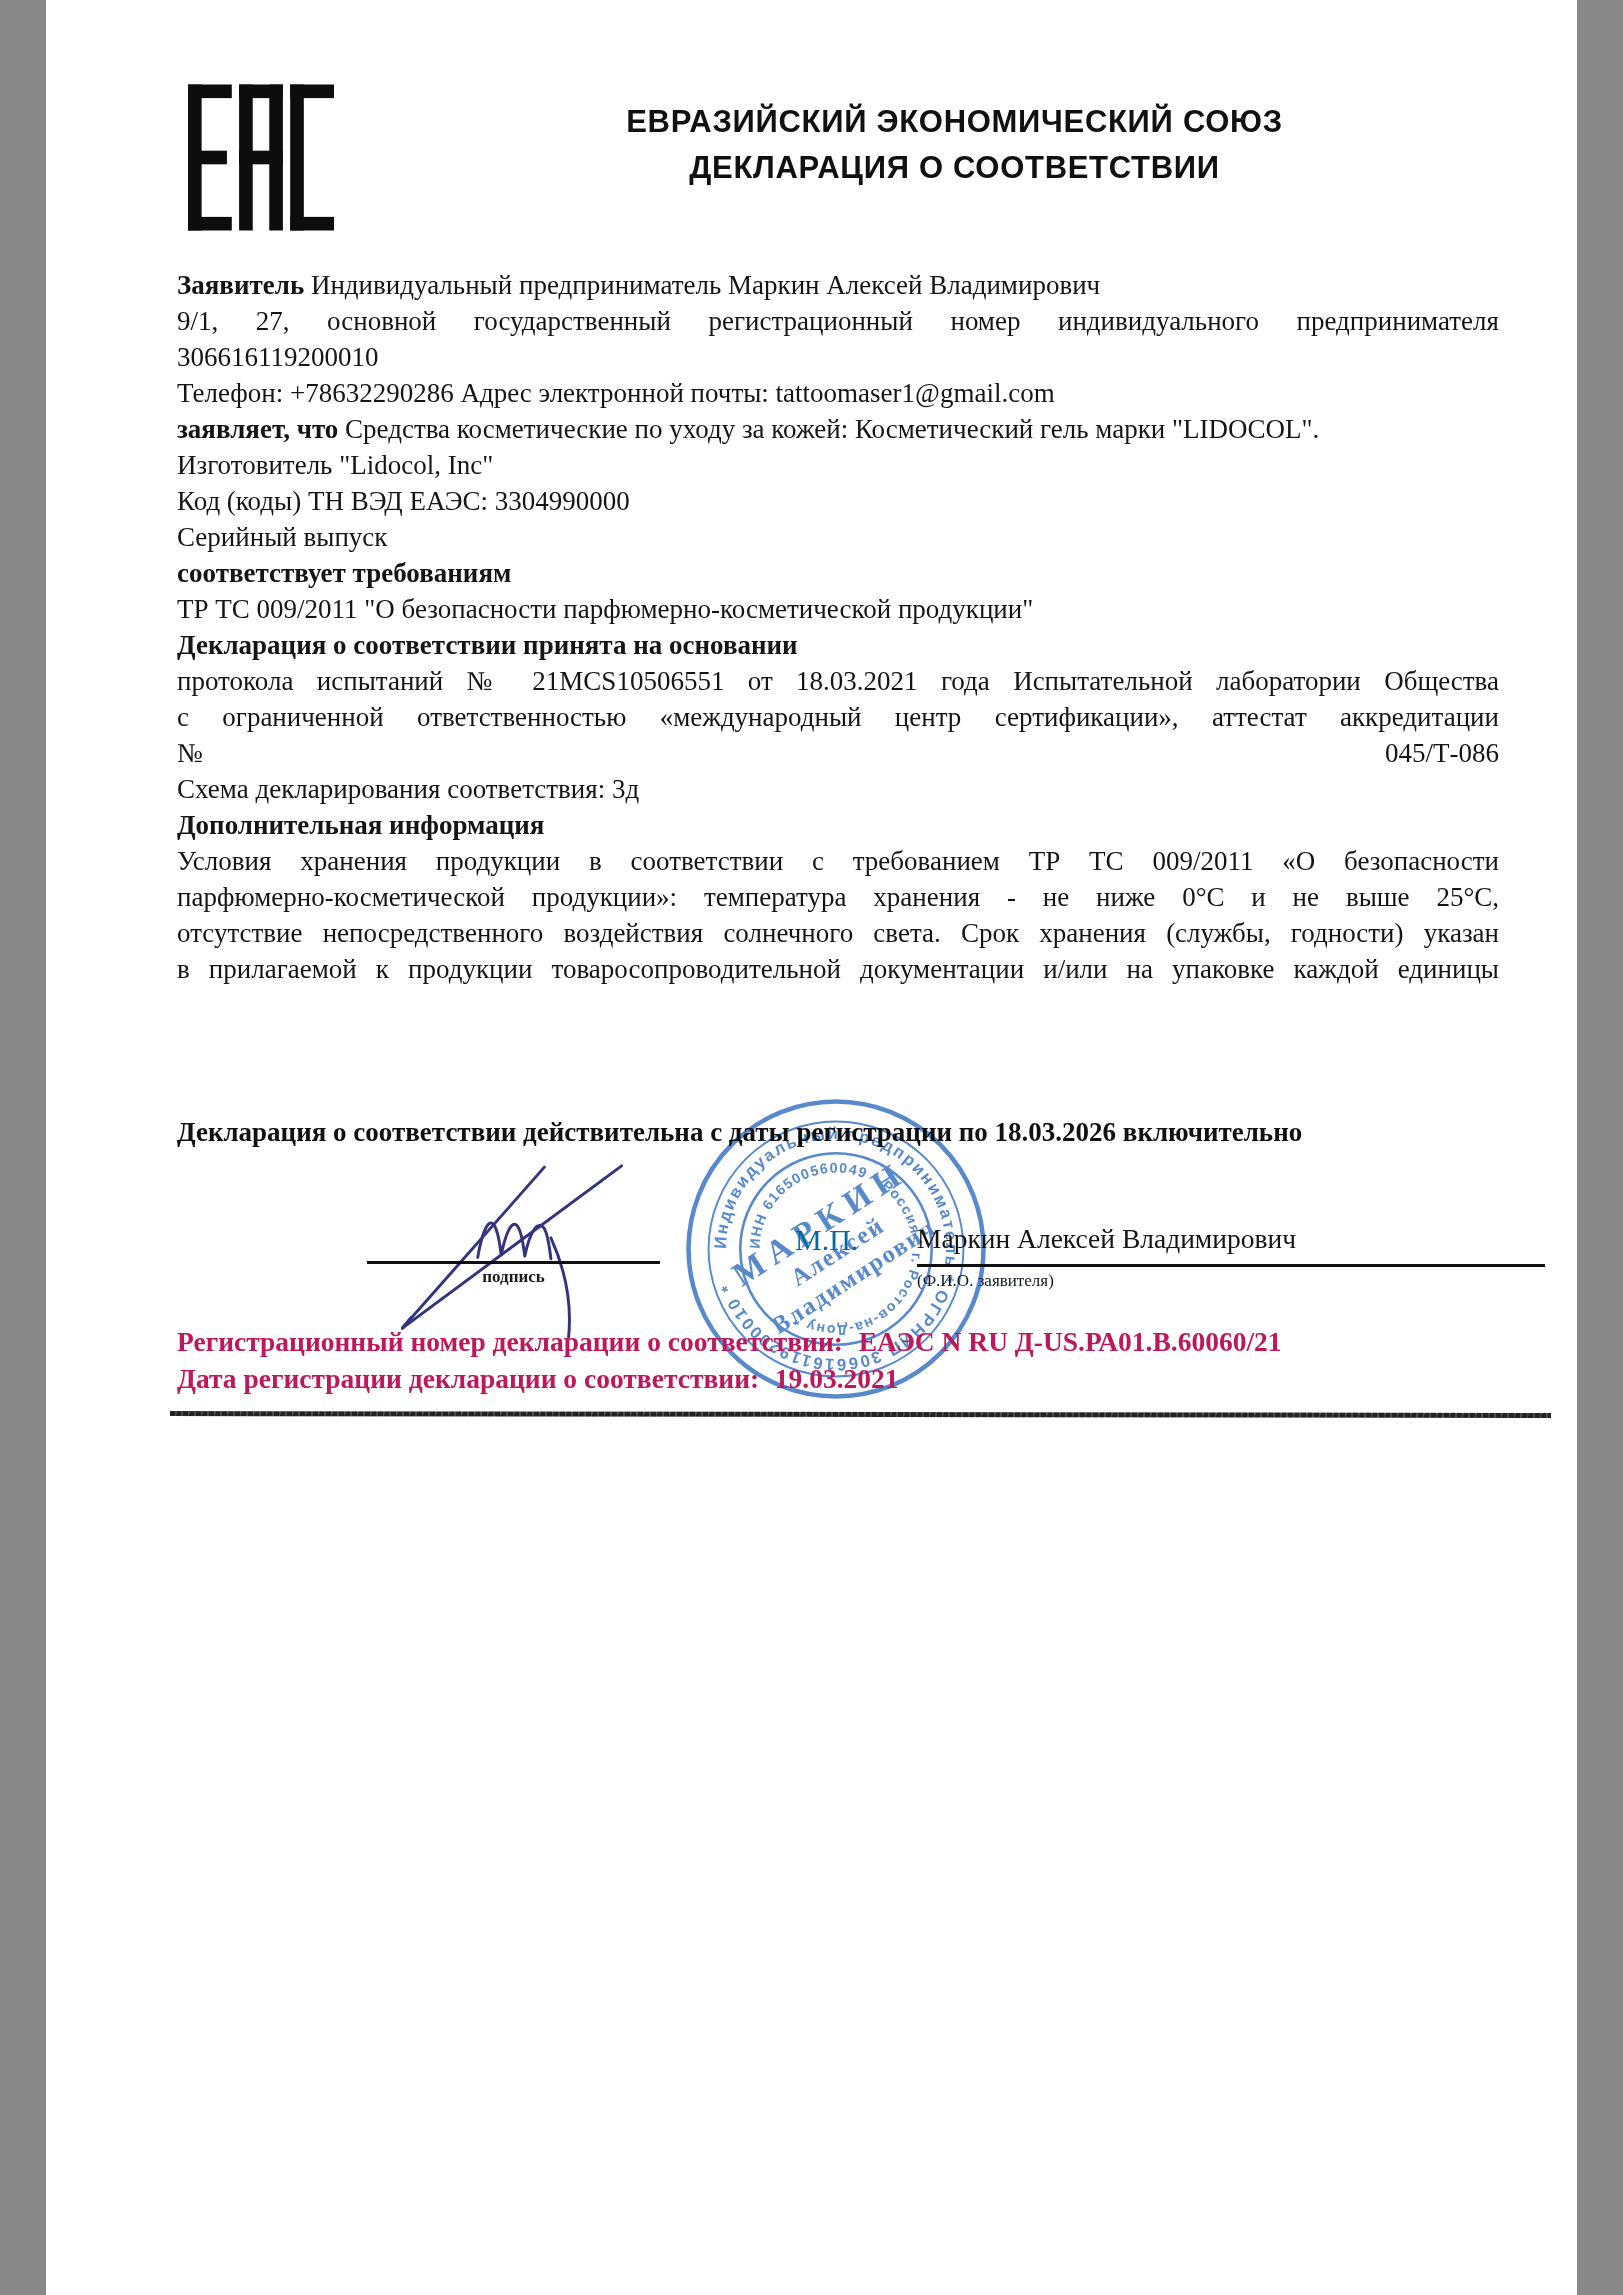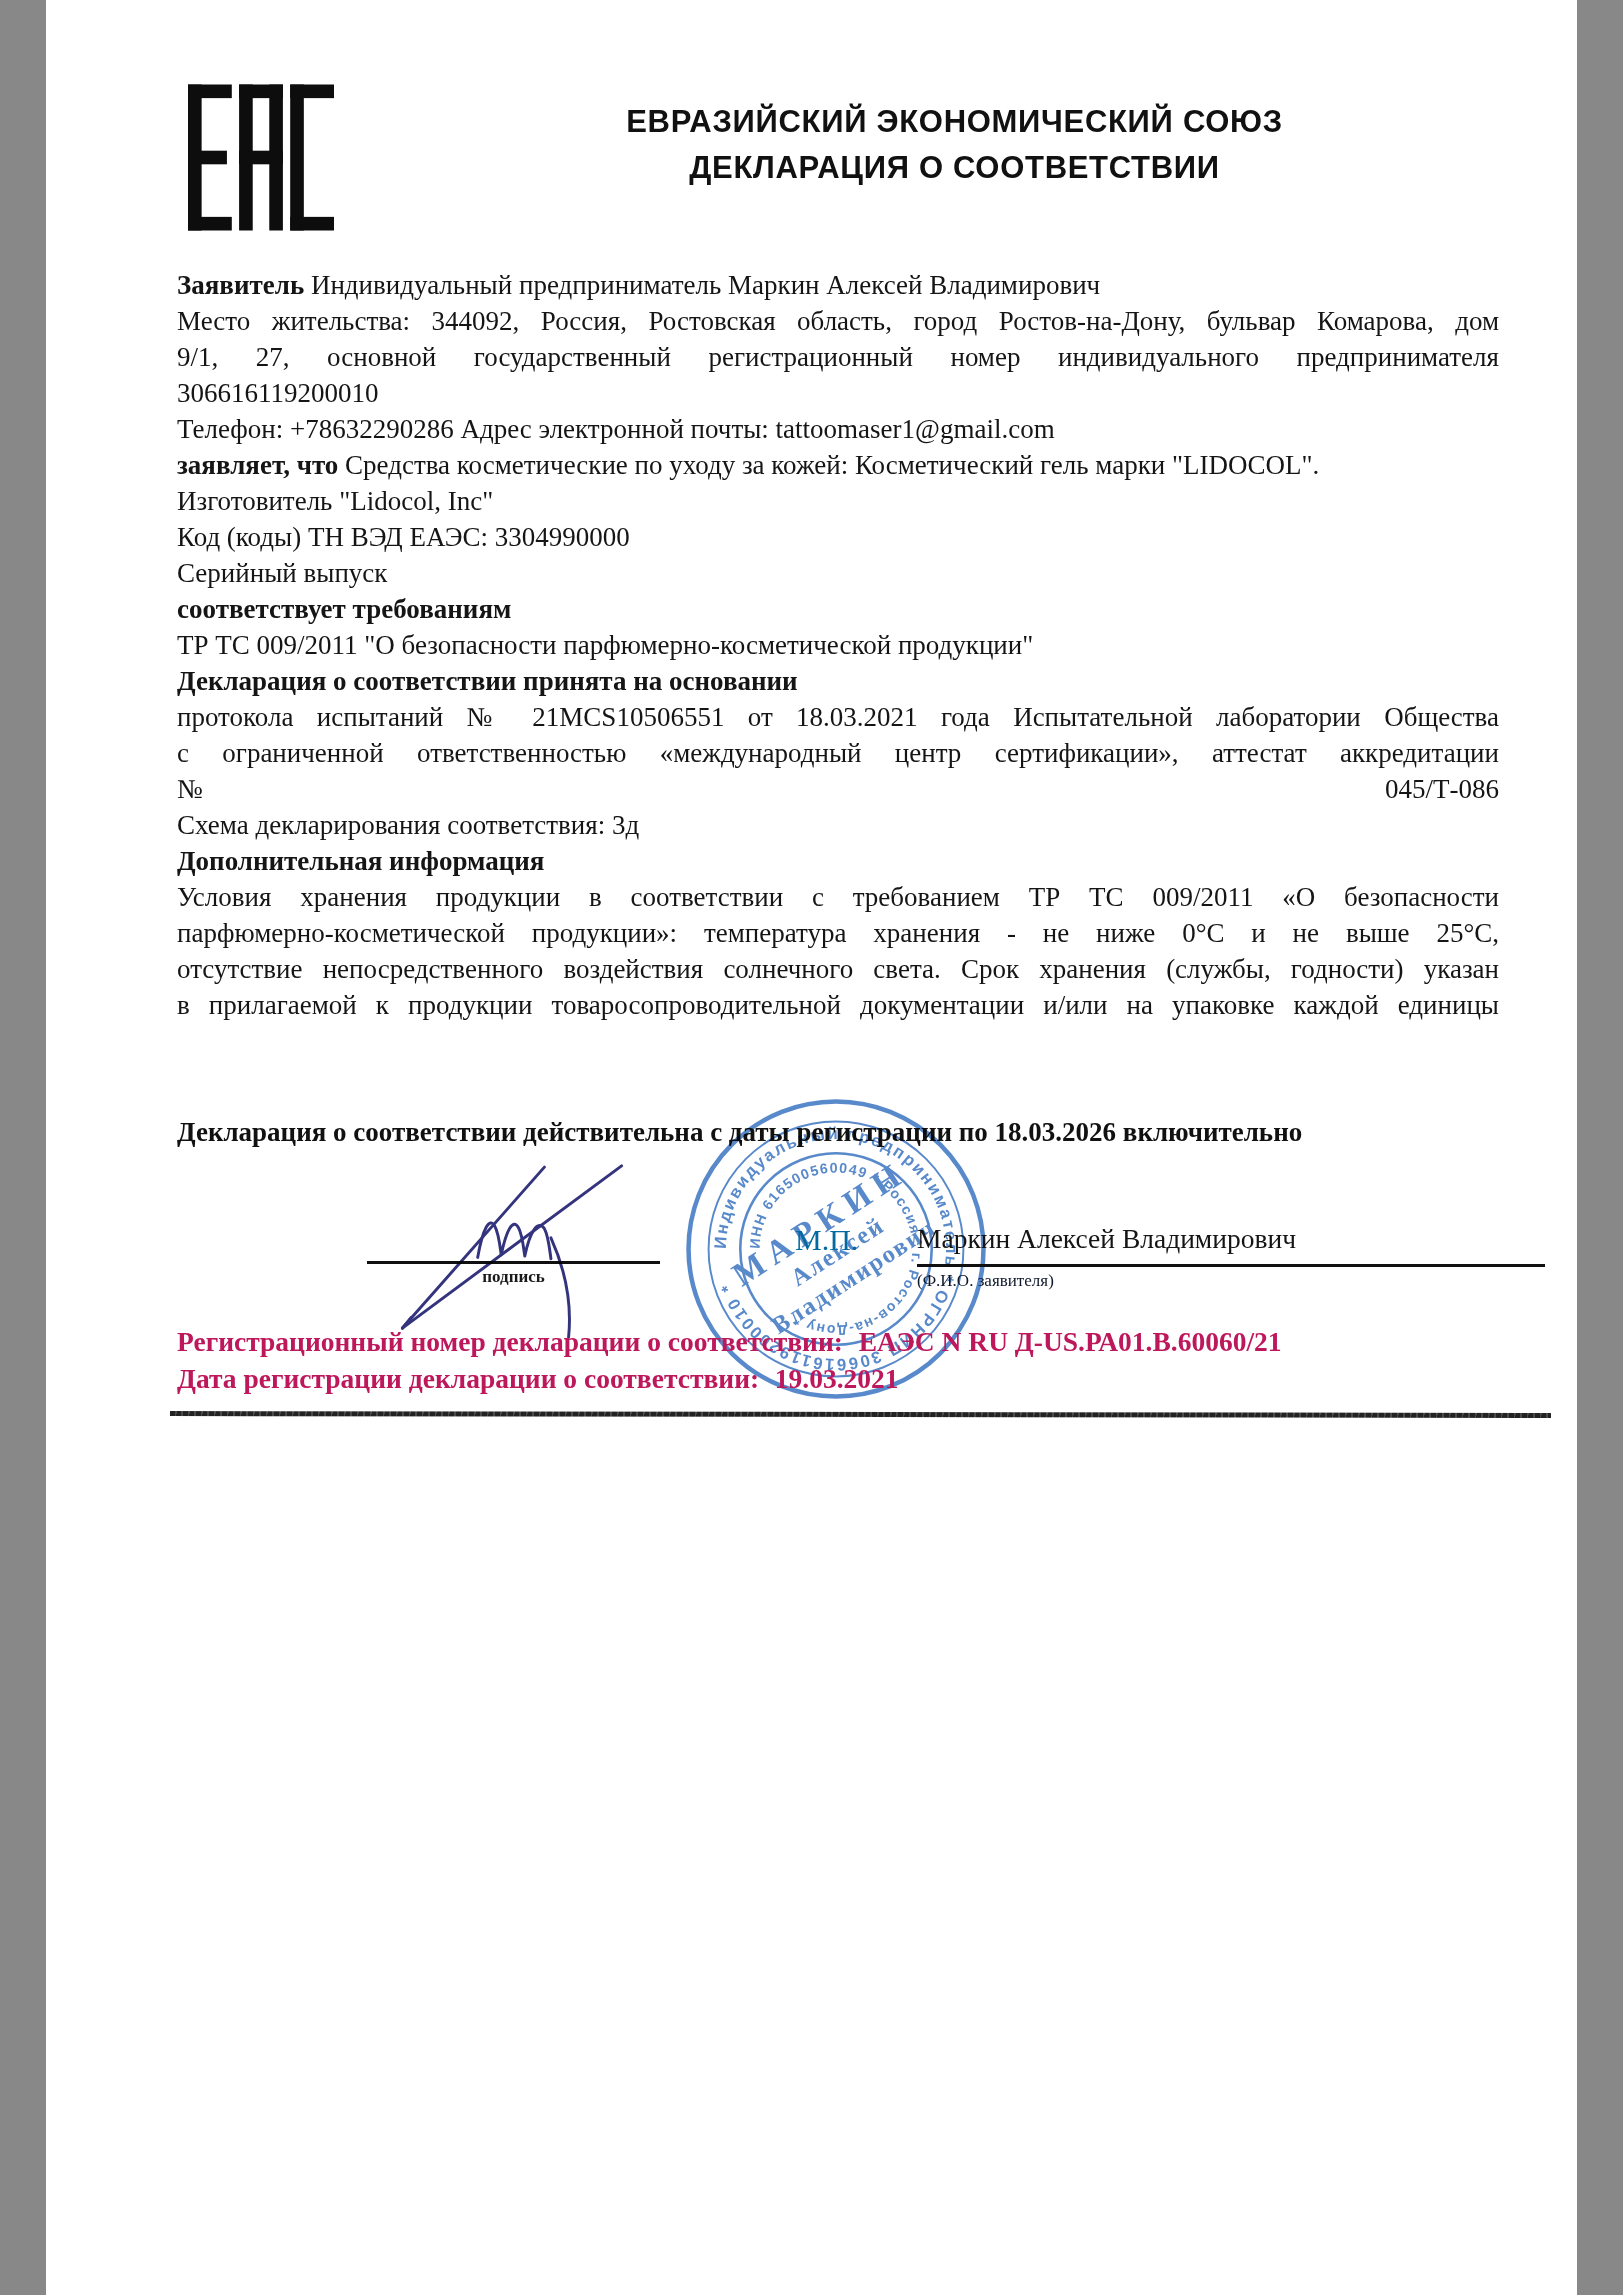--- a/index.html
+++ b/index.html
@@ -93,21 +93,20 @@
     </g>
   </svg>
 
   <div class="titles">
     <div>ЕВРАЗИЙСКИЙ ЭКОНОМИЧЕСКИЙ СОЮЗ</div>
     <div>ДЕКЛАРАЦИЯ О СООТВЕТСТВИИ</div>
   </div>
 
   <div class="body-text">
       <div class="line left"><span class="b">Заявитель </span><span>Индивидуальный предприниматель Маркин Алексей Владимирович</span></div>
-      <div class="line justify"><span>Место жительства: 344092, Россия, Ростовская область, город Ростов-на-Дону, бульвар Комарова, дом</span></div>
       <div class="line justify"><span>9/1, 27, основной государственный регистрационный номер индивидуального предпринимателя</span></div>
       <div class="line left"><span>306616119200010</span></div>
       <div class="line left"><span>Телефон: +78632290286 Адрес электронной почты: tattoomaser1@gmail.com</span></div>
       <div class="line left"><span class="b">заявляет, что </span><span>Средства косметические по уходу за кожей: Косметический гель марки "LIDOCOL".</span></div>
       <div class="line left"><span>Изготовитель "Lidocol, Inc"</span></div>
       <div class="line left"><span>Код (коды) ТН ВЭД ЕАЭС: 3304990000</span></div>
       <div class="line left"><span>Серийный выпуск</span></div>
       <div class="line left"><span class="b">соответствует требованиям</span></div>
       <div class="line left"><span>ТР ТС 009/2011 "О безопасности парфюмерно-косметической продукции"</span></div>
       <div class="line left"><span class="b">Декларация о соответствии принята на основании</span></div>

